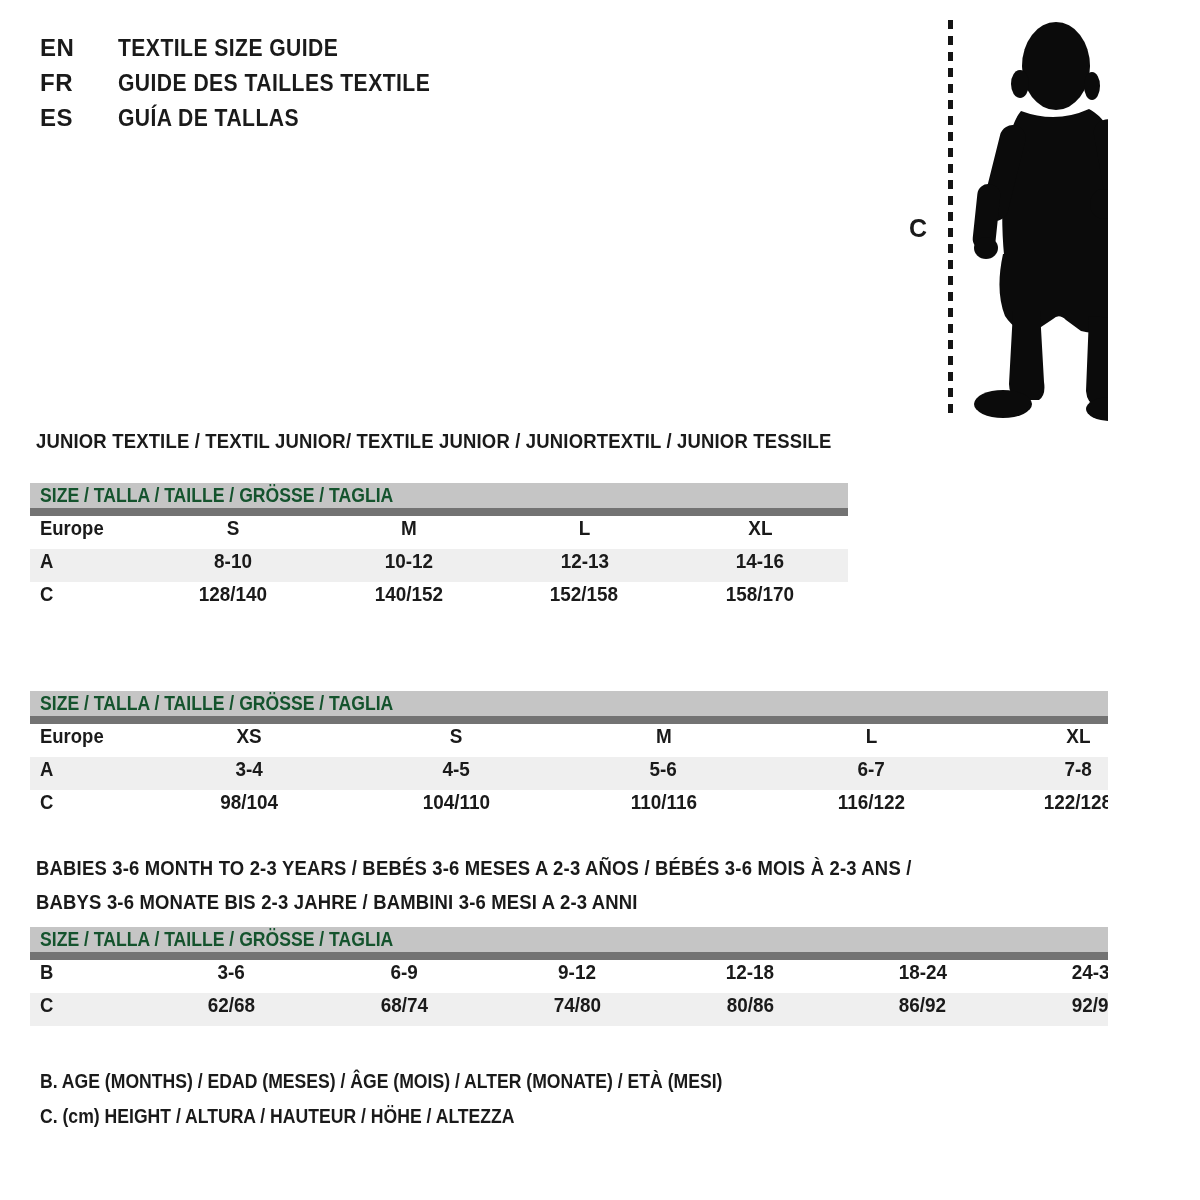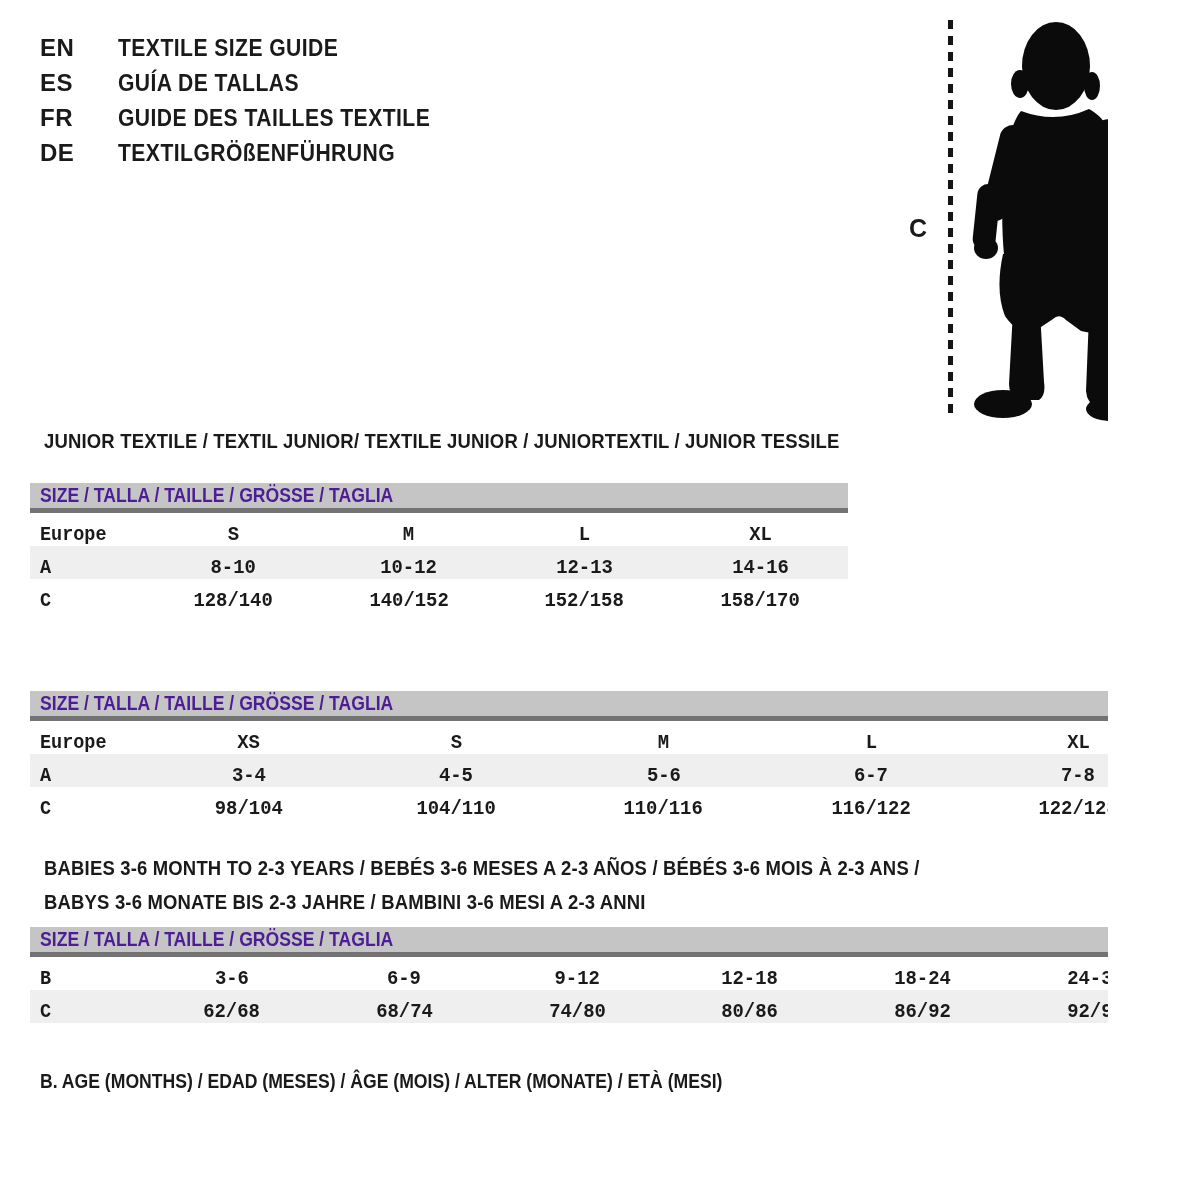--- a/index.html
+++ b/index.html
@@ -20,59 +20,55 @@
   
   .figure { position:absolute; left:905px; top:14px; width:262px; height:410px; }
   .dash-line {
     position:absolute; left:43px; top:6px; width:5px; height:400px;
     background:repeating-linear-gradient(to bottom, #141414 0 9px, transparent 9px 16px);
   }
   .measure-label { position:absolute; left:4px; top:200px; font-size:25px; }
   .toddler { position:absolute; left:58px; top:2px; }
 
   
-  .sec-title { position:absolute; left:44px; font-size:21px; line-height:30px; letter-spacing:0.2px; }
+  .sec-title { position:absolute; left:36px; font-size:21px; line-height:30px; letter-spacing:0.2px; }
   .subsm { font-size:13px; vertical-align:-4px; }
 
   
   .size-table { position:absolute; }
   .bar {
-    height:25px; background:#c5c5c5; border-bottom:5px solid #737373;
-    display:flex; align-items:center; padding-left:10px; font-size:20px; color:#4c1d95;
+    height:25px; background:#c5c5c5; border-bottom:8px solid #737373;
+    display:flex; align-items:center; padding-left:10px; font-size:20px; color:#14532d;
   }
-  .trow { display:flex; height:33px; align-items:flex-end; font-size:21px;font-family:Liberation Mono, monospace; }
+  .trow { display:flex; height:33px; align-items:flex-start; font-size:21px; }
   .trow.shade { background:#efefef; }
   .lbl { flex:0 0 105px; padding-left:10px; }
   .cell { flex:1 1 0; text-align:center; }
 
   
   .legend-block { position:absolute; left:40px; top:1064px; }
   .legend-line { height:35px; display:flex; align-items:center; font-size:20px; }
 </style>
 </head>
 <body>
 
 <div class="page">
 
   <div class="lang-block">
     <div class="lang-row">
       <span class="lang-code">EN</span>
       <span class="cond">TEXTILE SIZE GUIDE</span>
     </div>
     <div class="lang-row">
-      <span class="lang-code">ES</span>
-      <span class="cond">GUÍA DE TALLAS</span>
-    </div>
-    <div class="lang-row">
       <span class="lang-code">FR</span>
       <span class="cond">GUIDE DES TAILLES TEXTILE</span>
     </div>
     <div class="lang-row">
-      <span class="lang-code">DE</span>
-      <span class="cond">TEXTILGRÖßENFÜHRUNG</span>
+      <span class="lang-code">ES</span>
+      <span class="cond">GUÍA DE TALLAS</span>
     </div>
   </div>
 
   <div class="figure">
     <div class="dash-line"></div>
     <div class="measure-label">C</div>
     <svg class="toddler" width="200" height="406" viewBox="0 0 200 406" xmlns="http://www.w3.org/2000/svg">
       <g fill="#0b0b0b">
         <ellipse cx="93" cy="50" rx="34" ry="44"></ellipse>
         <ellipse cx="57" cy="68" rx="9" ry="14"></ellipse>
@@ -177,15 +173,18 @@
       <div class="cell"><span class="condc">80/86</span></div>
       <div class="cell"><span class="condc">86/92</span></div>
       <div class="cell"><span class="condc">92/98</span></div>
     </div>
   </div>
 
   <div class="legend-block">
     <div class="legend-line">
         <span class="cond">B. AGE (MONTHS) / EDAD (MESES) / ÂGE (MOIS) / ALTER (MONATE) / ETÀ (MESI)</span>
       </div>
+    <div class="legend-line">
+        <span class="cond">C. (cm) HEIGHT / ALTURA / HAUTEUR / HÖHE / ALTEZZA</span>
+      </div>
   </div>
 
 </div>
 
 </body></html>

